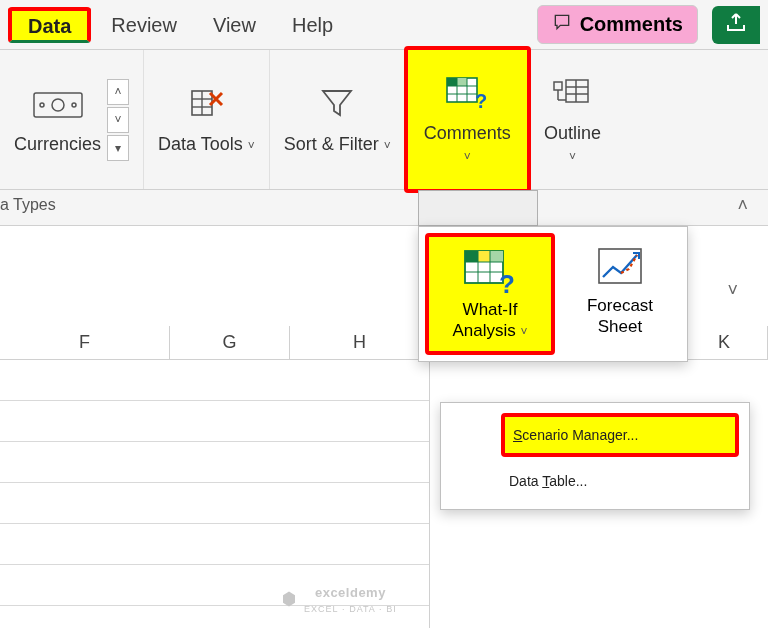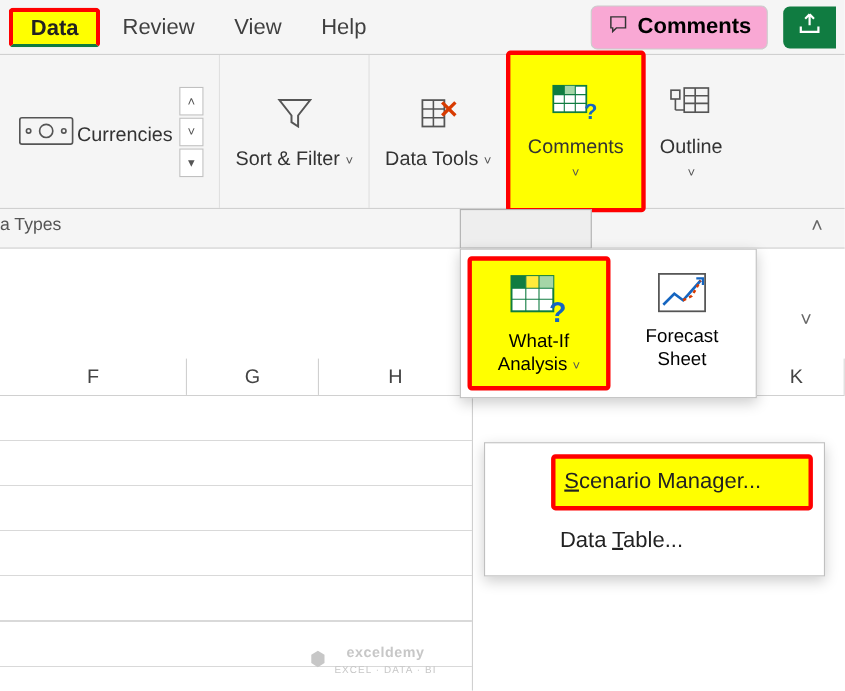--- a/index.html
+++ b/index.html
@@ -77,20 +77,21 @@
     color: #333;
     cursor: pointer;
   }
   .ribbon-group .label { margin-top: 6px; text-align: center; line-height: 1.2; }
   .currencies-group {
     flex-direction: row;
     gap: 6px;
   }
   .currencies-main {
     display: flex;
+    flex-direction: column;
     align-items: center;
   }
   .currencies-side {
     display: flex;
     flex-direction: column;
     gap: 2px;
   }
   .side-btn {
     width: 22px;
     height: 26px;
@@ -184,21 +185,21 @@
     left: 440px;
     width: 310px;
     background: #fff;
     border: 1px solid #c0c0c0;
     box-shadow: 0 4px 12px rgba(0,0,0,0.2);
     z-index: 50;
     padding: 10px 10px 10px 60px;
   }
   .dd2-item {
     padding: 10px 8px;
-    font-size: 20px;
+    font-size: 14px;
     color: #222;
     cursor: pointer;
   }
   .dd2-item.hl {
     border: 4px solid #ff0000;
     background: #ffff00;
     border-radius: 4px;
     margin-bottom: 6px;
   }
   .ul { text-decoration: underline; }
@@ -285,38 +286,38 @@
           <span>˅</span>
         </div>
       <div class="side-btn">
           <span>▾</span>
         </div>
     </div>
   </div>
 
   <div class="ribbon-group">
     <span>
-      <svg width="40" height="40" viewBox="0 0 40 40" fill="none" stroke="#555" stroke-width="1.8">
-          <path d="M6 8h28l-11 14v10l-6-4v-6z"></path>
-        </svg>
-    </span>
-    <span class="label"><span>Sort &amp; Filter</span> <span class="chev">˅</span></span>
-  </div>
-
-  <div class="ribbon-group">
-    <span>
       <svg width="40" height="40" viewBox="0 0 40 40" fill="none">
           <rect x="6" y="8" width="20" height="24" stroke="#555" stroke-width="1.6"></rect>
           <line x1="6" y1="16" x2="26" y2="16" stroke="#555" stroke-width="1.4"></line>
           <line x1="6" y1="24" x2="26" y2="24" stroke="#555" stroke-width="1.4"></line>
           <line x1="16" y1="8" x2="16" y2="32" stroke="#555" stroke-width="1.4"></line>
           <path d="M24 10 L36 22 M36 10 L24 22" stroke="#d83b01" stroke-width="3"></path>
         </svg>
     </span>
     <span class="label"><span>Data Tools</span> <span class="chev">˅</span></span>
+  </div>
+
+  <div class="ribbon-group">
+    <span>
+      <svg width="40" height="40" viewBox="0 0 40 40" fill="none" stroke="#555" stroke-width="1.8">
+          <path d="M6 8h28l-11 14v10l-6-4v-6z"></path>
+        </svg>
+    </span>
+    <span class="label"><span>Sort &amp; Filter</span> <span class="chev">˅</span></span>
   </div>
 
   <div class="ribbon-group forecast-hilite" style="padding:8px 18px">
     <span>
       <svg width="44" height="40" viewBox="0 0 44 40" fill="none">
           <rect x="2" y="6" width="30" height="24" stroke="#107c41" stroke-width="1.6" fill="#fff"></rect>
           <rect x="2" y="6" width="10" height="8" fill="#107c41"></rect>
           <rect x="12" y="6" width="10" height="8" fill="#a5d6a7"></rect>
           <line x1="2" y1="14" x2="32" y2="14" stroke="#107c41"></line>
           <line x1="2" y1="22" x2="32" y2="22" stroke="#107c41"></line>

